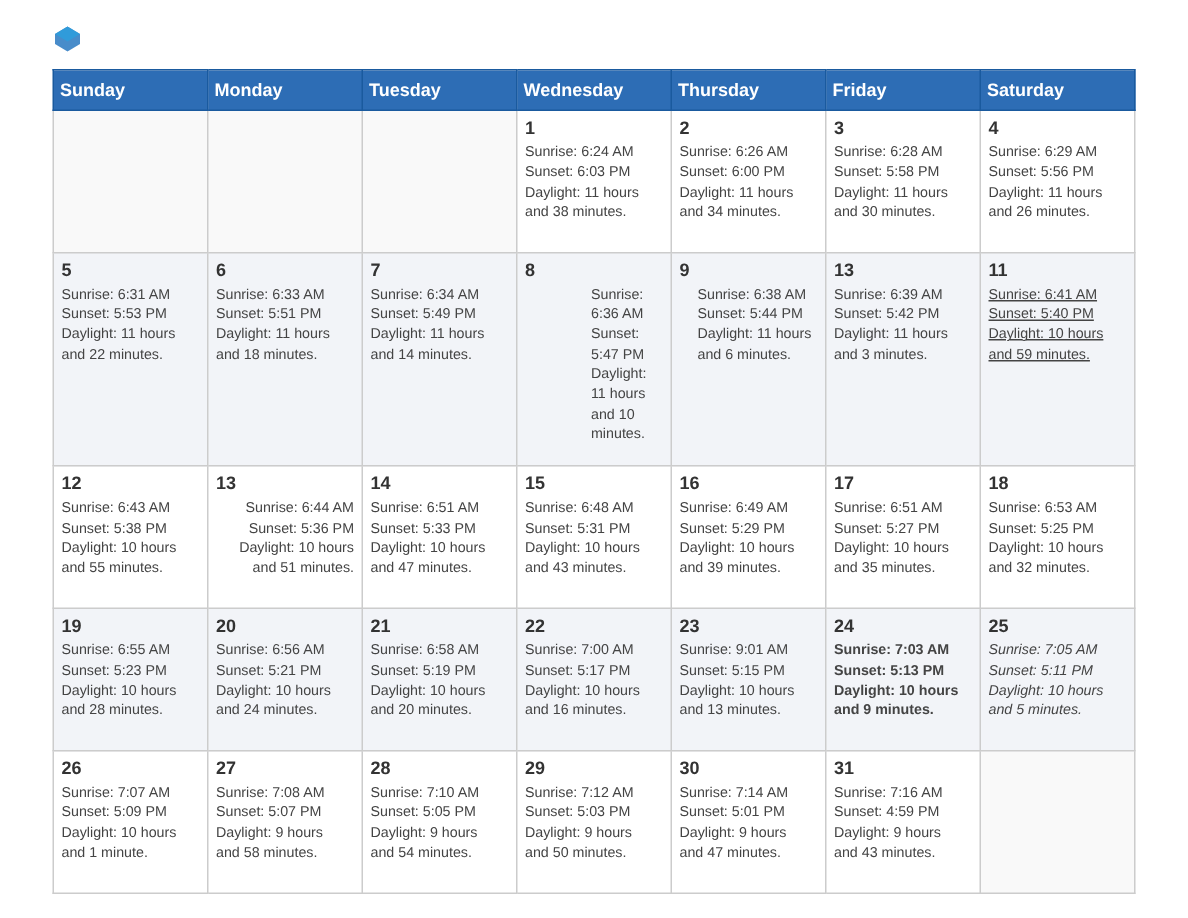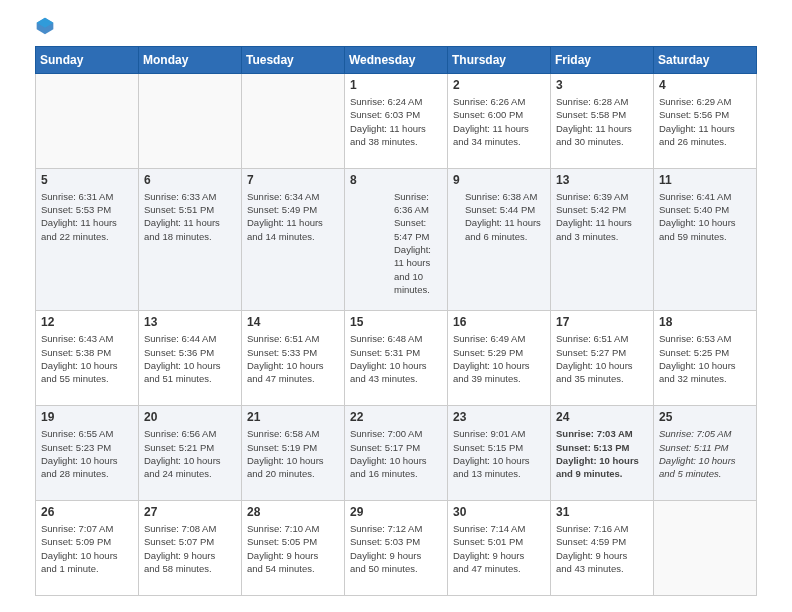--- a/index.html
+++ b/index.html
@@ -201,37 +201,37 @@
           </td>
           <td>
             <span class="day-number">13</span>
             <div class="day-info" style="white-space: pre-line;">Sunrise: 6:39 AM
 Sunset: 5:42 PM
 Daylight: 11 hours
 and 3 minutes.</div>
           </td>
           <td>
             <span class="day-number">11</span>
-            <div class="day-info" style="white-space: pre-line;">Sunrise: 6:41 AM
+            <div class="day-info" style="white-space: pre-line; text-decoration: underline;">Sunrise: 6:41 AM
 Sunset: 5:40 PM
 Daylight: 10 hours
 and 59 minutes.</div>
           </td>
         </tr>
         <tr>
           <td>
             <span class="day-number">12</span>
             <div class="day-info" style="white-space: pre-line;">Sunrise: 6:43 AM
 Sunset: 5:38 PM
 Daylight: 10 hours
 and 55 minutes.</div>
           </td>
           <td>
             <span class="day-number">13</span>
-            <div class="day-info" style="white-space: pre-line;">Sunrise: 6:44 AM
+            <div class="day-info" style="white-space: pre-line; text-align: right;">Sunrise: 6:44 AM
 Sunset: 5:36 PM
 Daylight: 10 hours
 and 51 minutes.</div>
           </td>
           <td>
             <span class="day-number">14</span>
             <div class="day-info" style="white-space: pre-line;">Sunrise: 6:51 AM
 Sunset: 5:33 PM
 Daylight: 10 hours
 and 47 minutes.</div>

